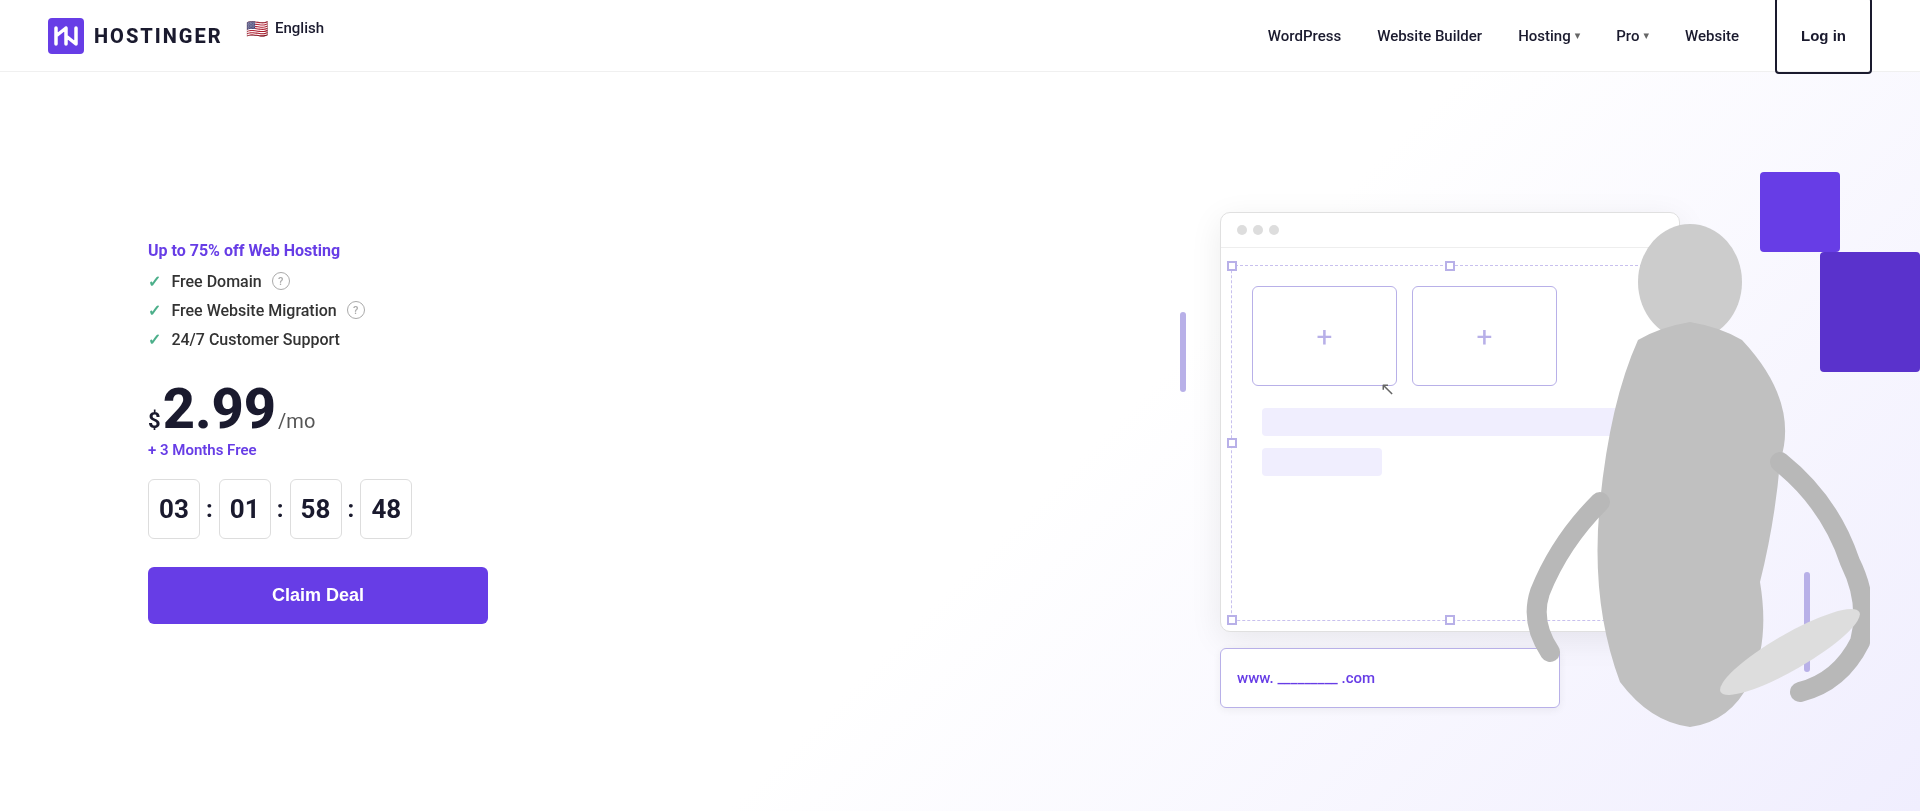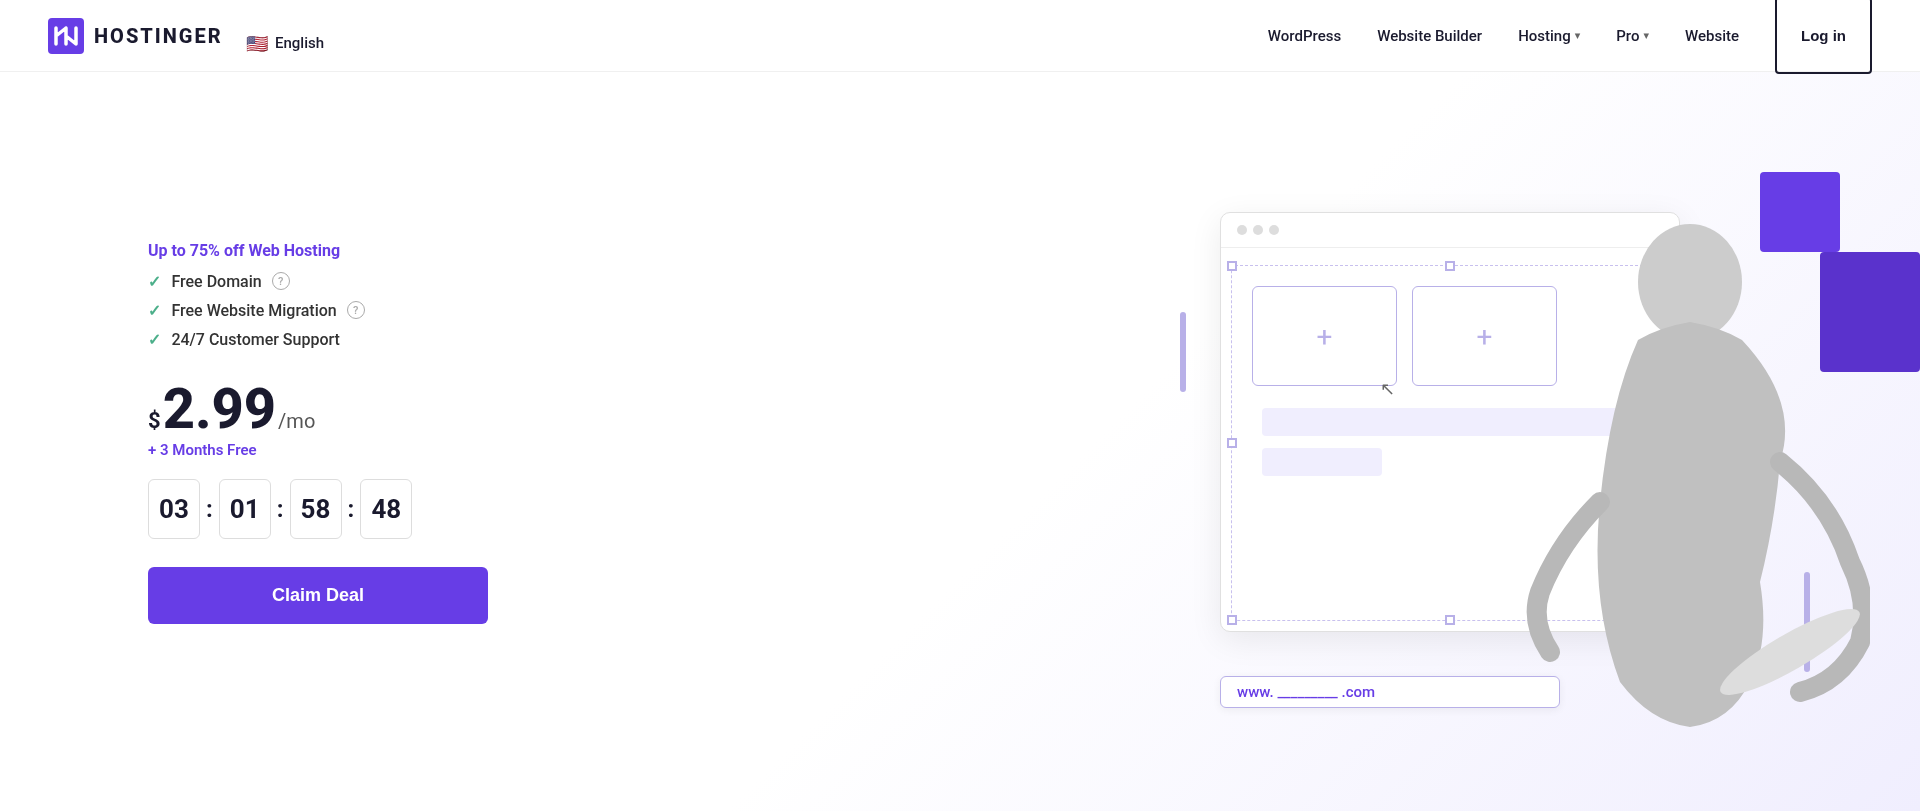--- a/index.html
+++ b/index.html
@@ -18,21 +18,21 @@
       padding: 0 48px;
       height: 72px;
       border-bottom: 1px solid #f0f0f0;
       position: sticky;
       top: 0;
       background: #fff;
       z-index: 100;
     }
     .nav-left {
       display: flex;
-      align-items: flex-end;
+      align-items: flex-start;
       gap: 24px;
     }
     .logo {
       display: flex;
       align-items: center;
       gap: 10px;
       text-decoration: none;
     }
     .logo-icon {
       width: 36px;
@@ -300,21 +300,21 @@
       background: #f0eefe;
       border-radius: 4px;
     }
 
     
     .url-bar {
       position: absolute;
       bottom: 28px;
       left: 60px;
       width: 340px;
-      height: 32px;
+      height: 60px;
       background: #fff;
       border: 1.5px solid #b8b0e8;
       border-radius: 6px;
       display: flex;
       align-items: center;
       padding: 0 16px;
       font-size: 15px;
       color: #673de6;
       font-weight: 500;
       box-shadow: 0 2px 8px rgba(0,0,0,0.06);

